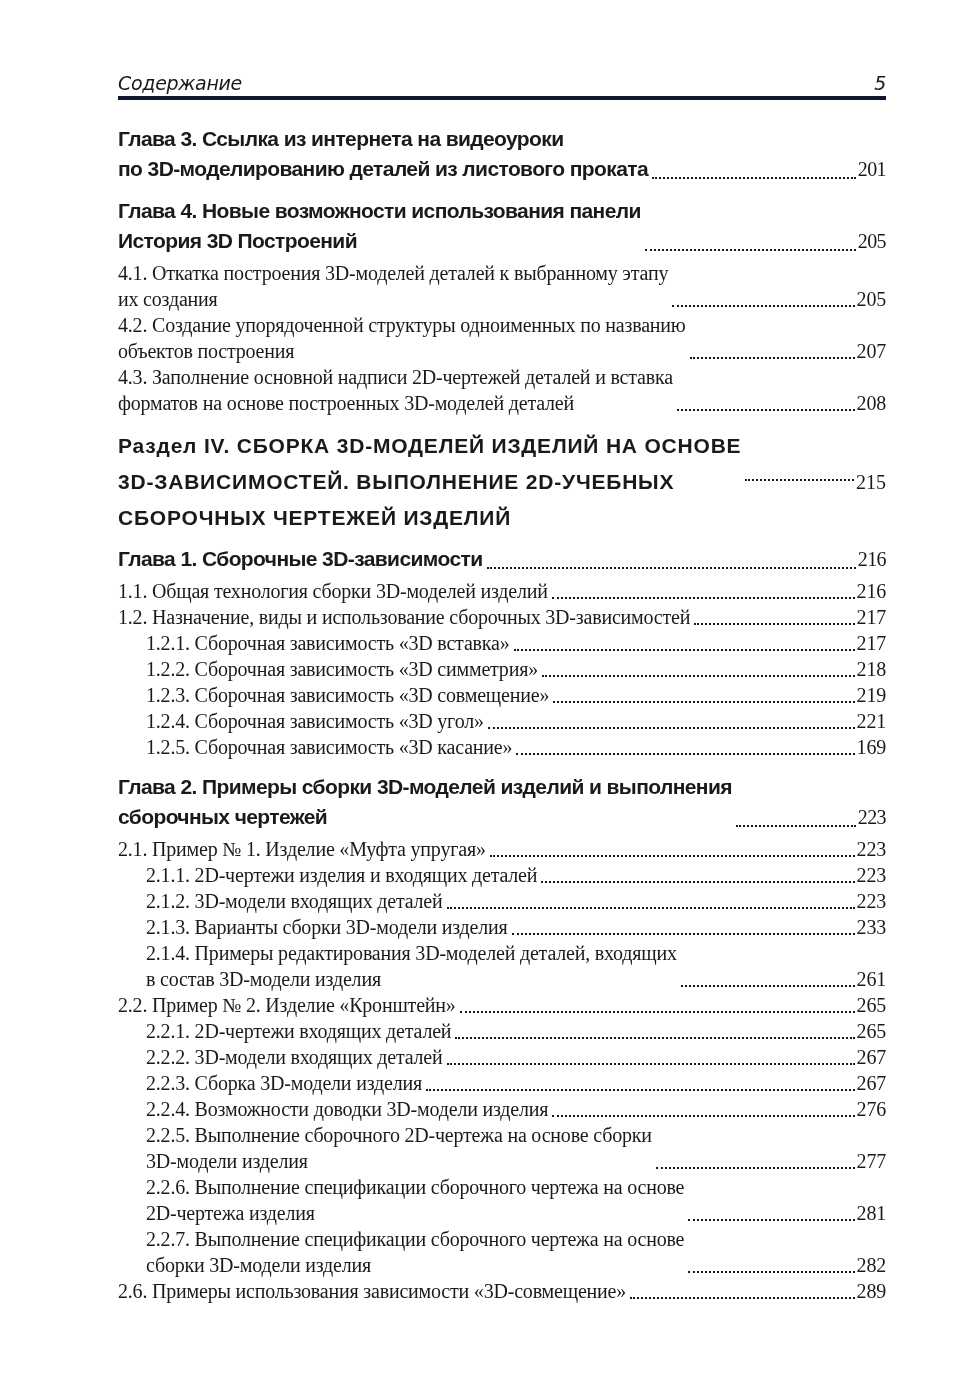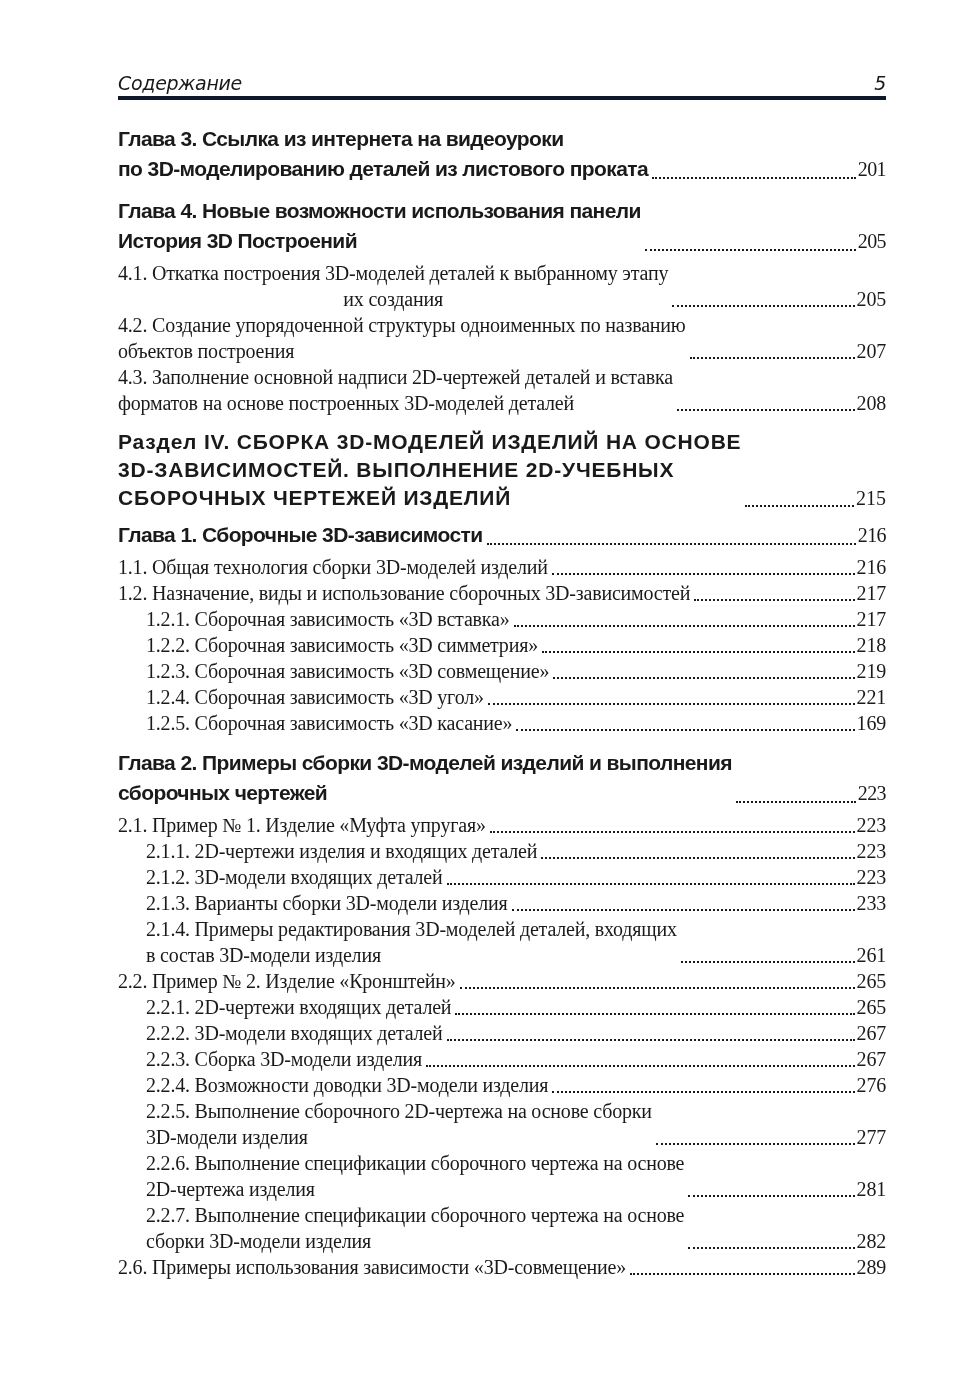--- a/index.html
+++ b/index.html
@@ -12,28 +12,28 @@
   .toc { margin-top: 24px; }
   .entry { display: flex; align-items: flex-end; }
   .entry .title { white-space: pre-line; }
   .entry .leader { flex: 1; overflow: hidden; white-space: nowrap; margin: 0 2px 5px 4px;
     border-bottom: 2px dotted #1a1a1a; height: 1px; }
   .entry .page-num { white-space: nowrap; }
   .ch { font-family: "Liberation Sans", sans-serif; font-weight: bold; font-size: 21px;
     line-height: 30px; letter-spacing: -0.6px; }
   .ch .page-num { font-family: "Liberation Serif", serif; font-weight: normal; font-size: 20px; }
   .sec { font-family: "Liberation Sans", sans-serif; font-weight: bold; font-size: 21px;
-    line-height: 28px; letter-spacing: 0.8px; }
+    line-height: 36px; letter-spacing: 0.8px; align-items: center; }
   .sec .page-num { font-family: "Liberation Serif", serif; font-weight: normal; font-size: 20px; letter-spacing: 0; }
   .sub { font-family: "Liberation Serif", serif; font-size: 20px; line-height: 26px; letter-spacing: -0.2px; }
   .lvl1 { padding-left: 0; }
   .lvl2 { padding-left: 28px; }
   .gap-lg { margin-top: 12px; }
   .gap-md { margin-top: 8px; }
-  .gap-sm { margin-top: 4px; text-align: center; }
+  .gap-sm { margin-top: 4px; }
 </style>
 </head>
 <body>
 
 <div class="page">
   <div class="running-head">
     <span>Содержание</span>
     <span class="pno">5</span>
   </div>
 

